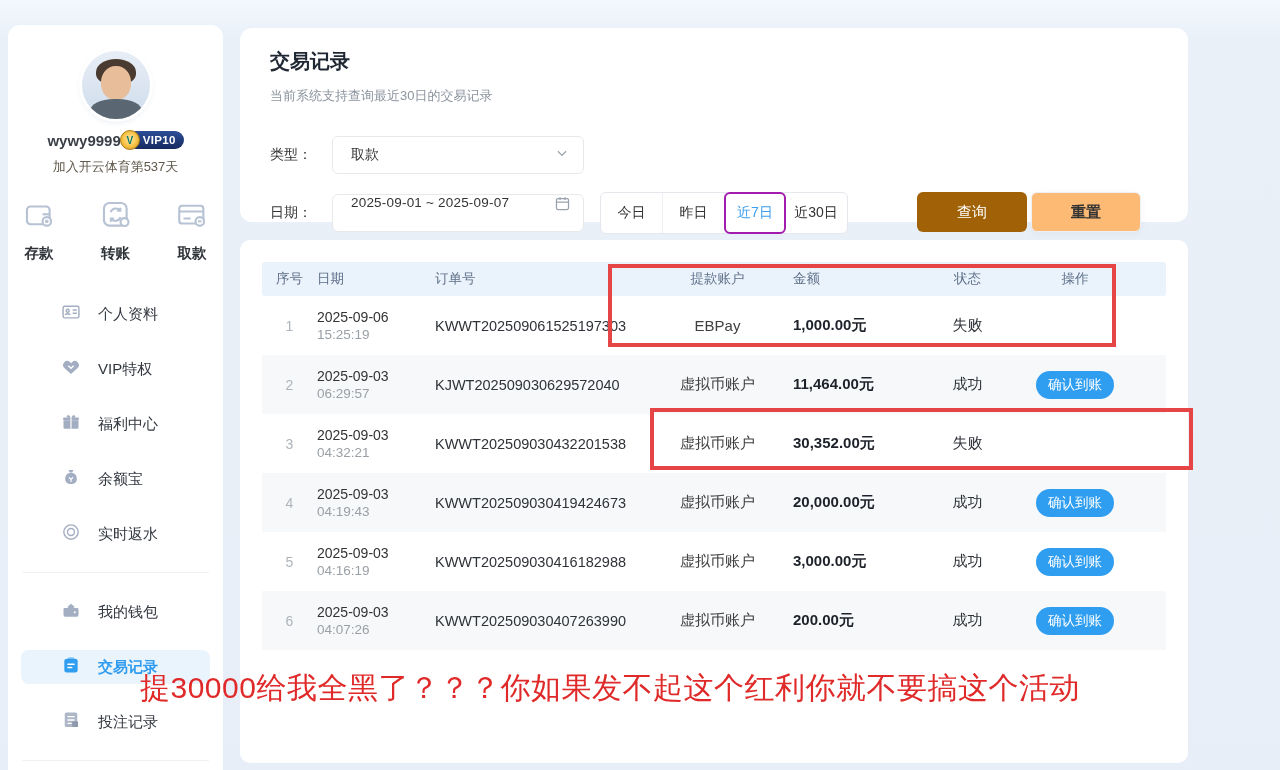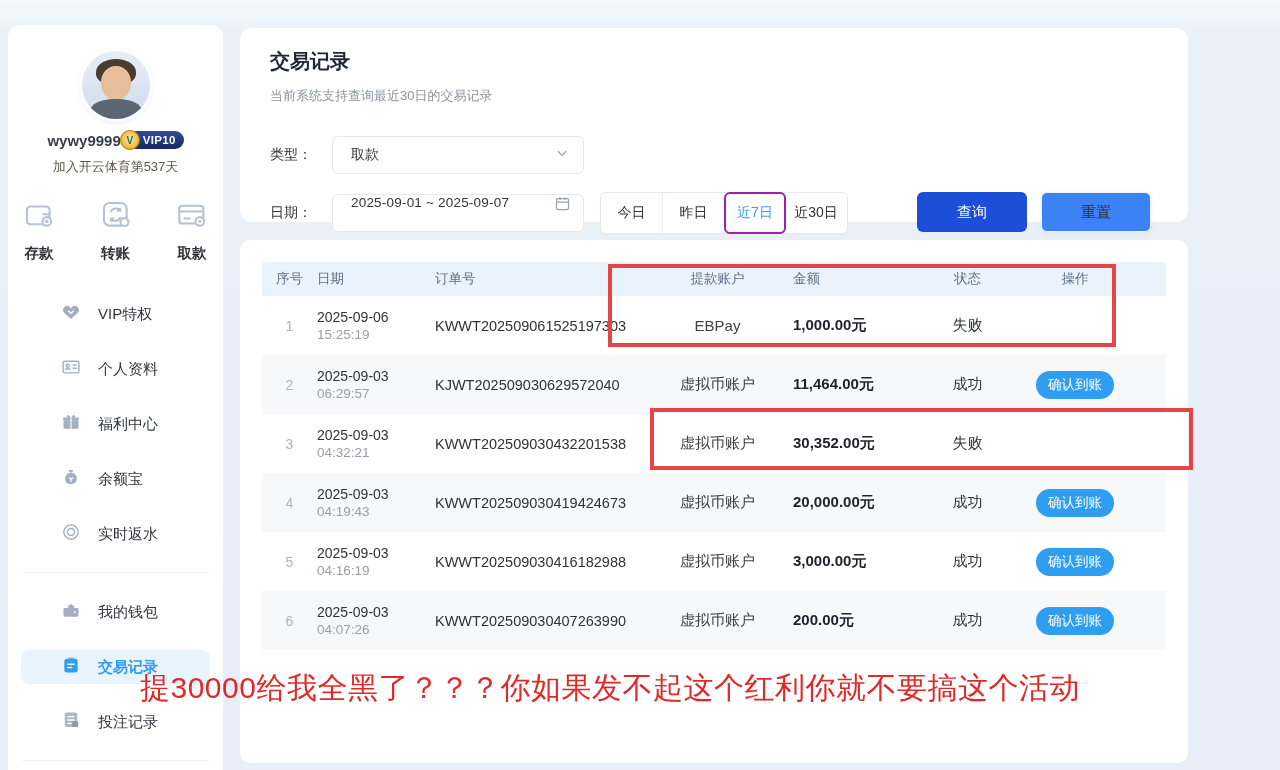--- a/index.html
+++ b/index.html
@@ -55,23 +55,23 @@
   .date-box { width:252px; height:38px; border:1px solid #e6e8ec; border-radius:6px; display:flex; align-items:flex-start;
     justify-content:space-between; padding:0 12px 0 18px; background:#fff; cursor:pointer; }
   .date-box .date-val { font-size:13.5px; color:#333; letter-spacing:.2px; }
   .segmented { display:flex; margin-left:16px; border:1px solid #e4e7eb; border-radius:6px; background:#fff; height:42px; }
   .seg { width:62px; display:flex; align-items:center; justify-content:center; font-size:14px; color:#333;
     cursor:pointer; border-right:1px solid #eceef1; }
   .seg:last-child { border-right:none; }
   .seg.active { border:2px solid #a21caf; border-radius:6px; color:#3a9ff0; margin:-1px; height:42px; background:#fff; z-index:1; }
   .btn { height:40px; width:110px; border-radius:6px; display:flex; align-items:center; justify-content:center;
     font-size:15px; cursor:pointer; }
-  .btn-primary { background:#1d4ed8; color:#fff; position:absolute; right:141px; top:0; }
-  .btn-plain { background:#3b82f6; color:#333; border:1px solid #eef0f3; box-shadow:0 2px 6px rgba(160,170,185,.12);
-    position:absolute; right:17px; top:0; }
+  .btn-primary { background:#a16207; color:#fff; position:absolute; right:141px; top:0; }
+  .btn-plain { background:#fdba74; color:#333; border:1px solid #eef0f3; box-shadow:0 2px 6px rgba(160,170,185,.12);
+    position:absolute; right:27px; top:0;font-weight:bold; }
 
   
   .table-card { left:240px; top:240px; width:948px; height:523px; padding:22px 22px 0 22px; border-radius:10px; }
   .thead { display:flex; align-items:center; height:34px; background:#eaf2fb; border-radius:3px; }
   .th { font-size:13.5px; color:#5f7089; }
   .trow { display:flex; align-items:center; height:59px; }
   .trow:nth-child(odd) { background:#f6f8fa; }
   .col-no { width:55px; text-align:center; }
   .col-date { width:118px; }
   .col-order { width:215px; }
@@ -147,36 +147,36 @@
             <path d="M16.3 16.5h2.4" stroke="#b7c2d4"></path>
         </svg>
       </span>
       <span class="qa-label">取款</span>
     </div>
   </div>
 
   <div class="menu">
     <div class="menu-item">
       <span>
-        <svg width="20" height="20" viewBox="0 0 24 24" fill="#a3aec2">
-          <path d="M12 20.5l-8-7.4a4.8 4.8 0 016.8-6.8L12 7.5l1.2-1.2a4.8 4.8 0 016.8 6.8z"></path>
-          <path d="M8.8 10.5l3.2 3 3.2-3" fill="none" stroke="#fff" stroke-width="1.6"></path>
-        </svg>
-      </span>
-      <span class="ml">VIP特权</span>
-    </div>
-    <div class="menu-item">
-      <span>
         <svg width="20" height="20" viewBox="0 0 24 24" fill="none" stroke="#a3aec2" stroke-width="1.7">
           <rect x="2.5" y="5" width="19" height="14" rx="2"></rect>
             <circle cx="8" cy="10.5" r="1.8"></circle>
           <path d="M5 15.5c1-1.8 5-1.8 6 0M14 9.5h5M14 13.5h5"></path>
         </svg>
       </span>
       <span class="ml">个人资料</span>
+    </div>
+    <div class="menu-item">
+      <span>
+        <svg width="20" height="20" viewBox="0 0 24 24" fill="#a3aec2">
+          <path d="M12 20.5l-8-7.4a4.8 4.8 0 016.8-6.8L12 7.5l1.2-1.2a4.8 4.8 0 016.8 6.8z"></path>
+          <path d="M8.8 10.5l3.2 3 3.2-3" fill="none" stroke="#fff" stroke-width="1.6"></path>
+        </svg>
+      </span>
+      <span class="ml">VIP特权</span>
     </div>
     <div class="menu-item">
       <span>
         <svg width="20" height="20" viewBox="0 0 24 24" fill="#a3aec2">
           <rect x="3" y="10" width="18" height="10" rx="1.2"></rect>
             <rect x="2.5" y="6.5" width="19" height="3.5" rx="1"></rect>
           <path d="M11 5.5c-1.2-2.4-4.4-2-4.2.2.1 1.3 2.2 1.6 4.2 1.3zm2 0c1.2-2.4 4.4-2 4.2.2-.1 1.3-2.2 1.6-4.2 1.3z"></path>
           <path d="M12 6.5v13.5" stroke="#fff" stroke-width="1.4"></path>
         </svg>
       </span>

